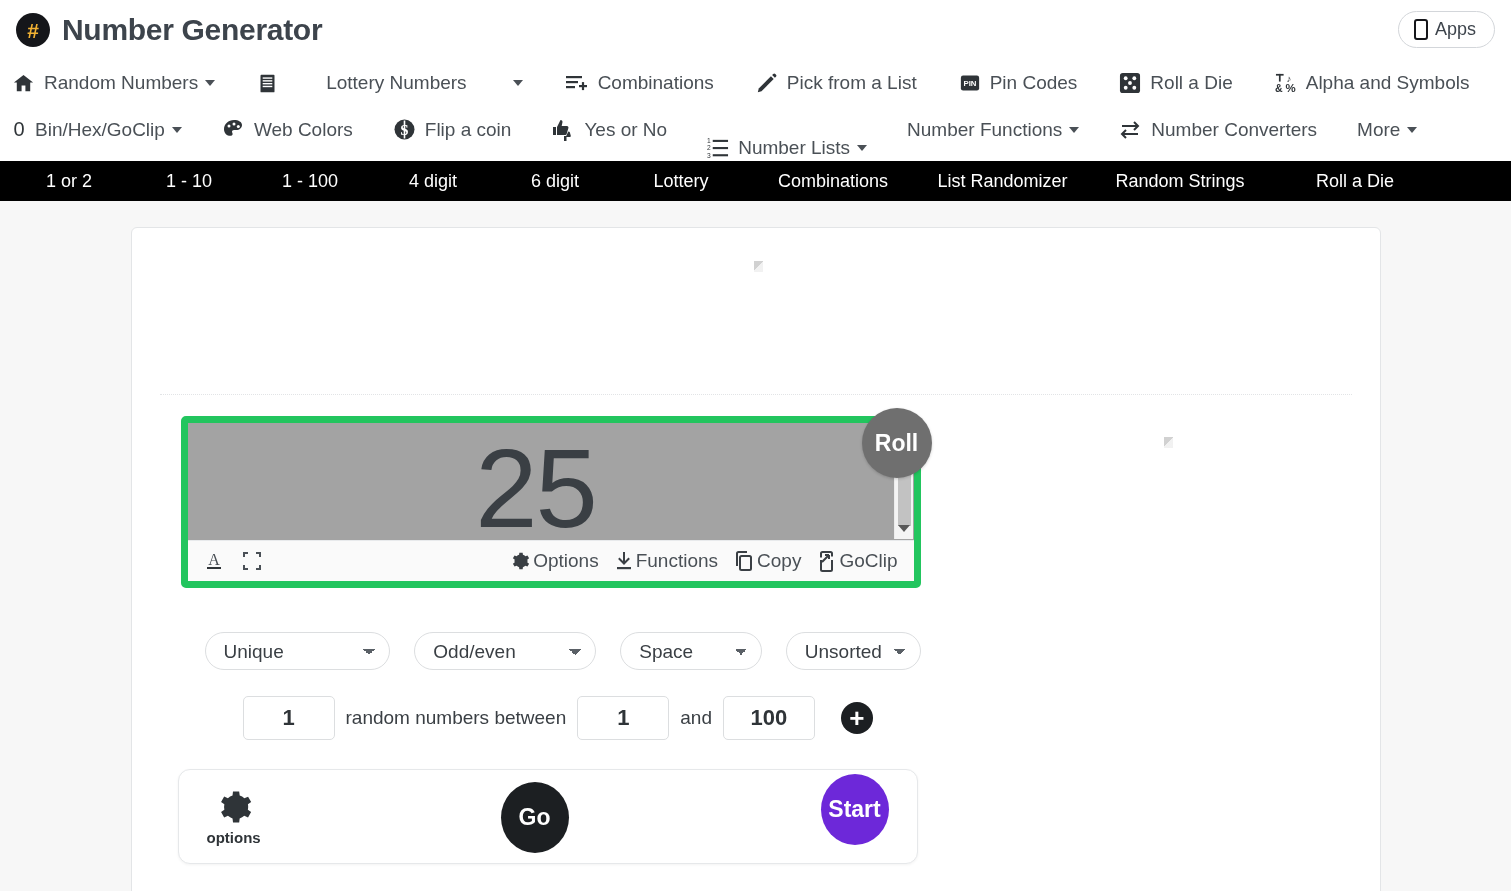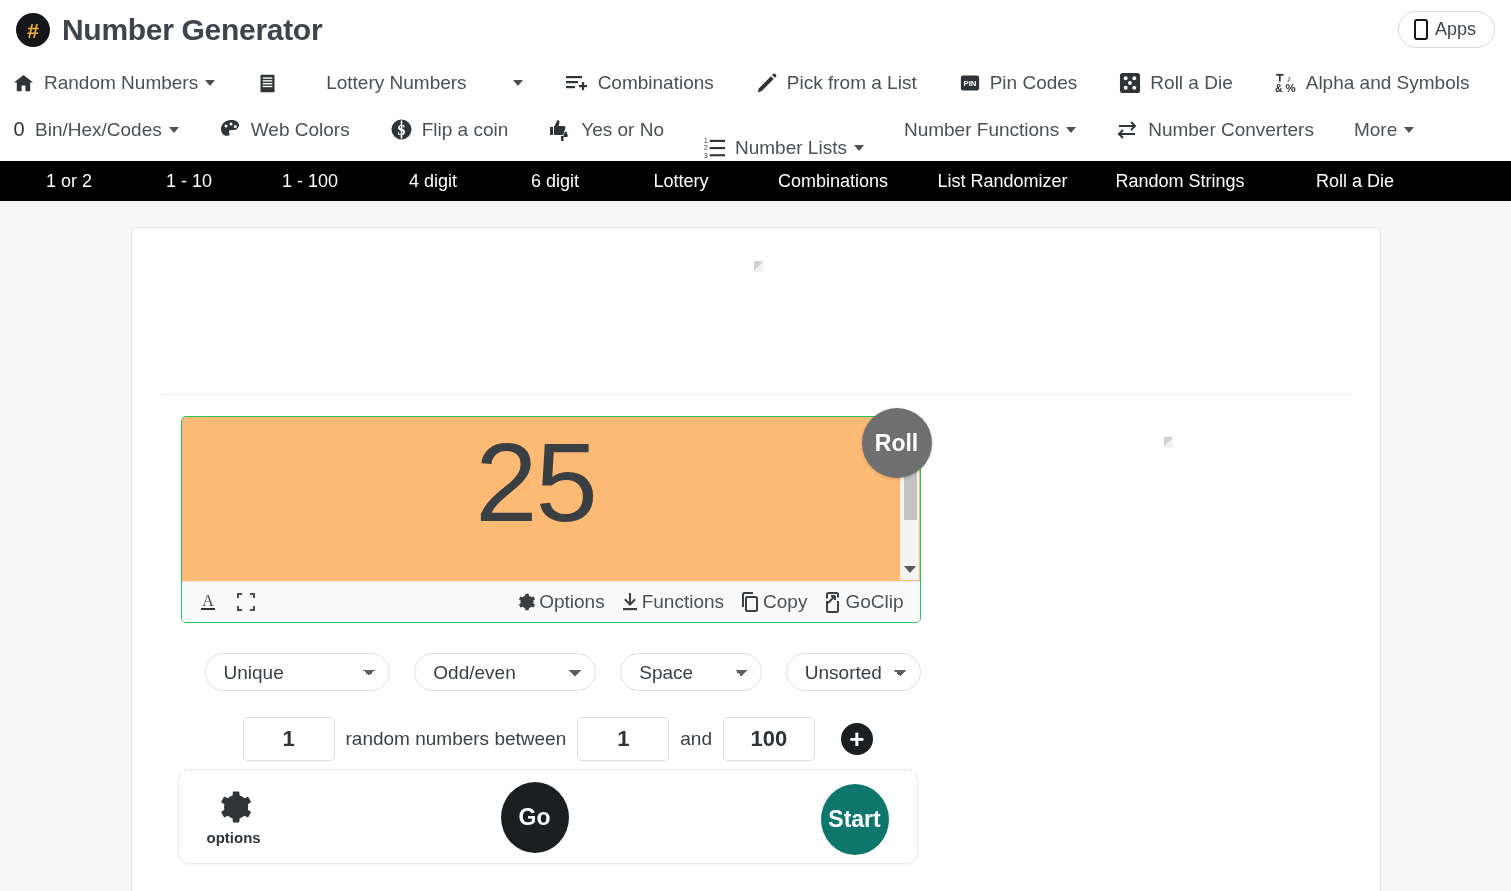--- a/index.html
+++ b/index.html
@@ -101,24 +101,24 @@
     background: linear-gradient(135deg,#c9c9c9 0 46%, #efefef 46% 100%);
     opacity: .85;
   }
   .ghost.g1 { left: 622px; top: 33px; }
   .ghost.g2 { left: 1032px; top: 209px; }
 
   
   .panel-col { position: absolute; left: 49px; top: 188px; width: 740px; }
   .result-box {
     position: relative;
-    border: 1px solid #22c55e;
+    border: 7px solid #22c55e;
     border-radius: 5px;
-    background: #fdba74;
-    height: 207px;
+    background: #a3a3a3;
+    height: 172px;
     overflow: hidden;
   }
   .result-value {
     height: 131px;
     display: flex; align-items: center; justify-content: center;
     font-size: 112px; line-height: 1;
     color: #3a3f44; font-weight: 400;
     letter-spacing: -2px;
     padding-right: 30px;
   }
@@ -159,21 +159,21 @@
   .tb-left { display: flex; align-items: center; gap: 18px; }
   .tb-right { margin-left: auto; display: flex; align-items: center; gap: 16px; }
   .tb-btn {
     display: flex; align-items: center; gap: 3px;
     font-size: 19px; color: #4a5056; cursor: pointer;
   }
 
   
   .selects {
     display: flex; align-items: flex-end; gap: 24px;
-    margin-top: 30px; padding-left: 24px;
+    margin-top: 44px; padding-left: 24px;
   }
   .pill-select {
     appearance: none; -webkit-appearance: none;
     border: 1px solid #dcdee0; border-radius: 22px;
     background: #fff;
     height: 38px; padding: 0 34px 0 18px;
     font-size: 19px; color: #3a3f44;
     font-family: "Liberation Sans", sans-serif;
     cursor: pointer;
     background-image:
@@ -228,23 +228,23 @@
   }
   .opt-label { font-size: 15px; font-weight: bold; color: #2f3438; margin-top: 2px; }
   .go-btn {
     position: absolute; left: 322px; top: 12px;
     width: 68px; height: 71px; border-radius: 50%;
     background: #1c1f22; color: #fff;
     display: flex; align-items: center; justify-content: center;
     font-size: 23px; font-weight: bold; cursor: pointer;
   }
   .start-btn {
-    position: absolute; right: 28px; top: 14px;
+    position: absolute; right: 28px; top: 4px;
     width: 68px; height: 71px; border-radius: 50%;
-    background: #0f766e; color: #fff;
+    background: #6d28d9; color: #fff;
     display: flex; align-items: center; justify-content: center;
     font-size: 23px; font-weight: bold; cursor: pointer;
   }
 </style>
 </head>
 <body>
 
 <div class="header">
   <div class="brand">
     <div class="logo-circle">#</div>
@@ -344,21 +344,21 @@
         <span>Alpha and Symbols</span>
       </div>
     </div>
   <div class="nav-row row2" id="nav-row-2">
       <div class="nav-item" style="margin-right: 40px;">
         <span class="ic">
           <svg width="14" height="22" viewBox="0 0 14 22">
             <text x="7" y="17" font-size="20" font-family="Liberation Sans, sans-serif" fill="#2f3438" text-anchor="middle">0</text>
           </svg>
         </span>
-        <span>Bin/Hex/Codes</span>
+        <span>Bin/Hex/GoClip</span>
         <span class="caret"></span>
       </div>
       <div class="nav-item" style="margin-right: 40px;">
         <span class="ic">
           <svg width="23" height="23" viewBox="0 0 23 23">
             <path d="M12 2C6.4 2 2 6 2 11.2c0 4.3 3.3 6.6 6.2 6.6 1.7 0 2.4-.9 2.4-1.9 0-.8-.6-1.3-.6-2.1 0-1 .8-1.8 2-1.8h2.3c3.3 0 5.7-2.1 5.7-5C20 4 16.6 2 12 2z" fill="#2f3438"></path>
                 <g fill="#fff">
               <circle cx="7" cy="8" r="1.5"></circle>
               <circle cx="12" cy="6" r="1.5"></circle>
               <circle cx="16.3" cy="8.6" r="1.5"></circle>

